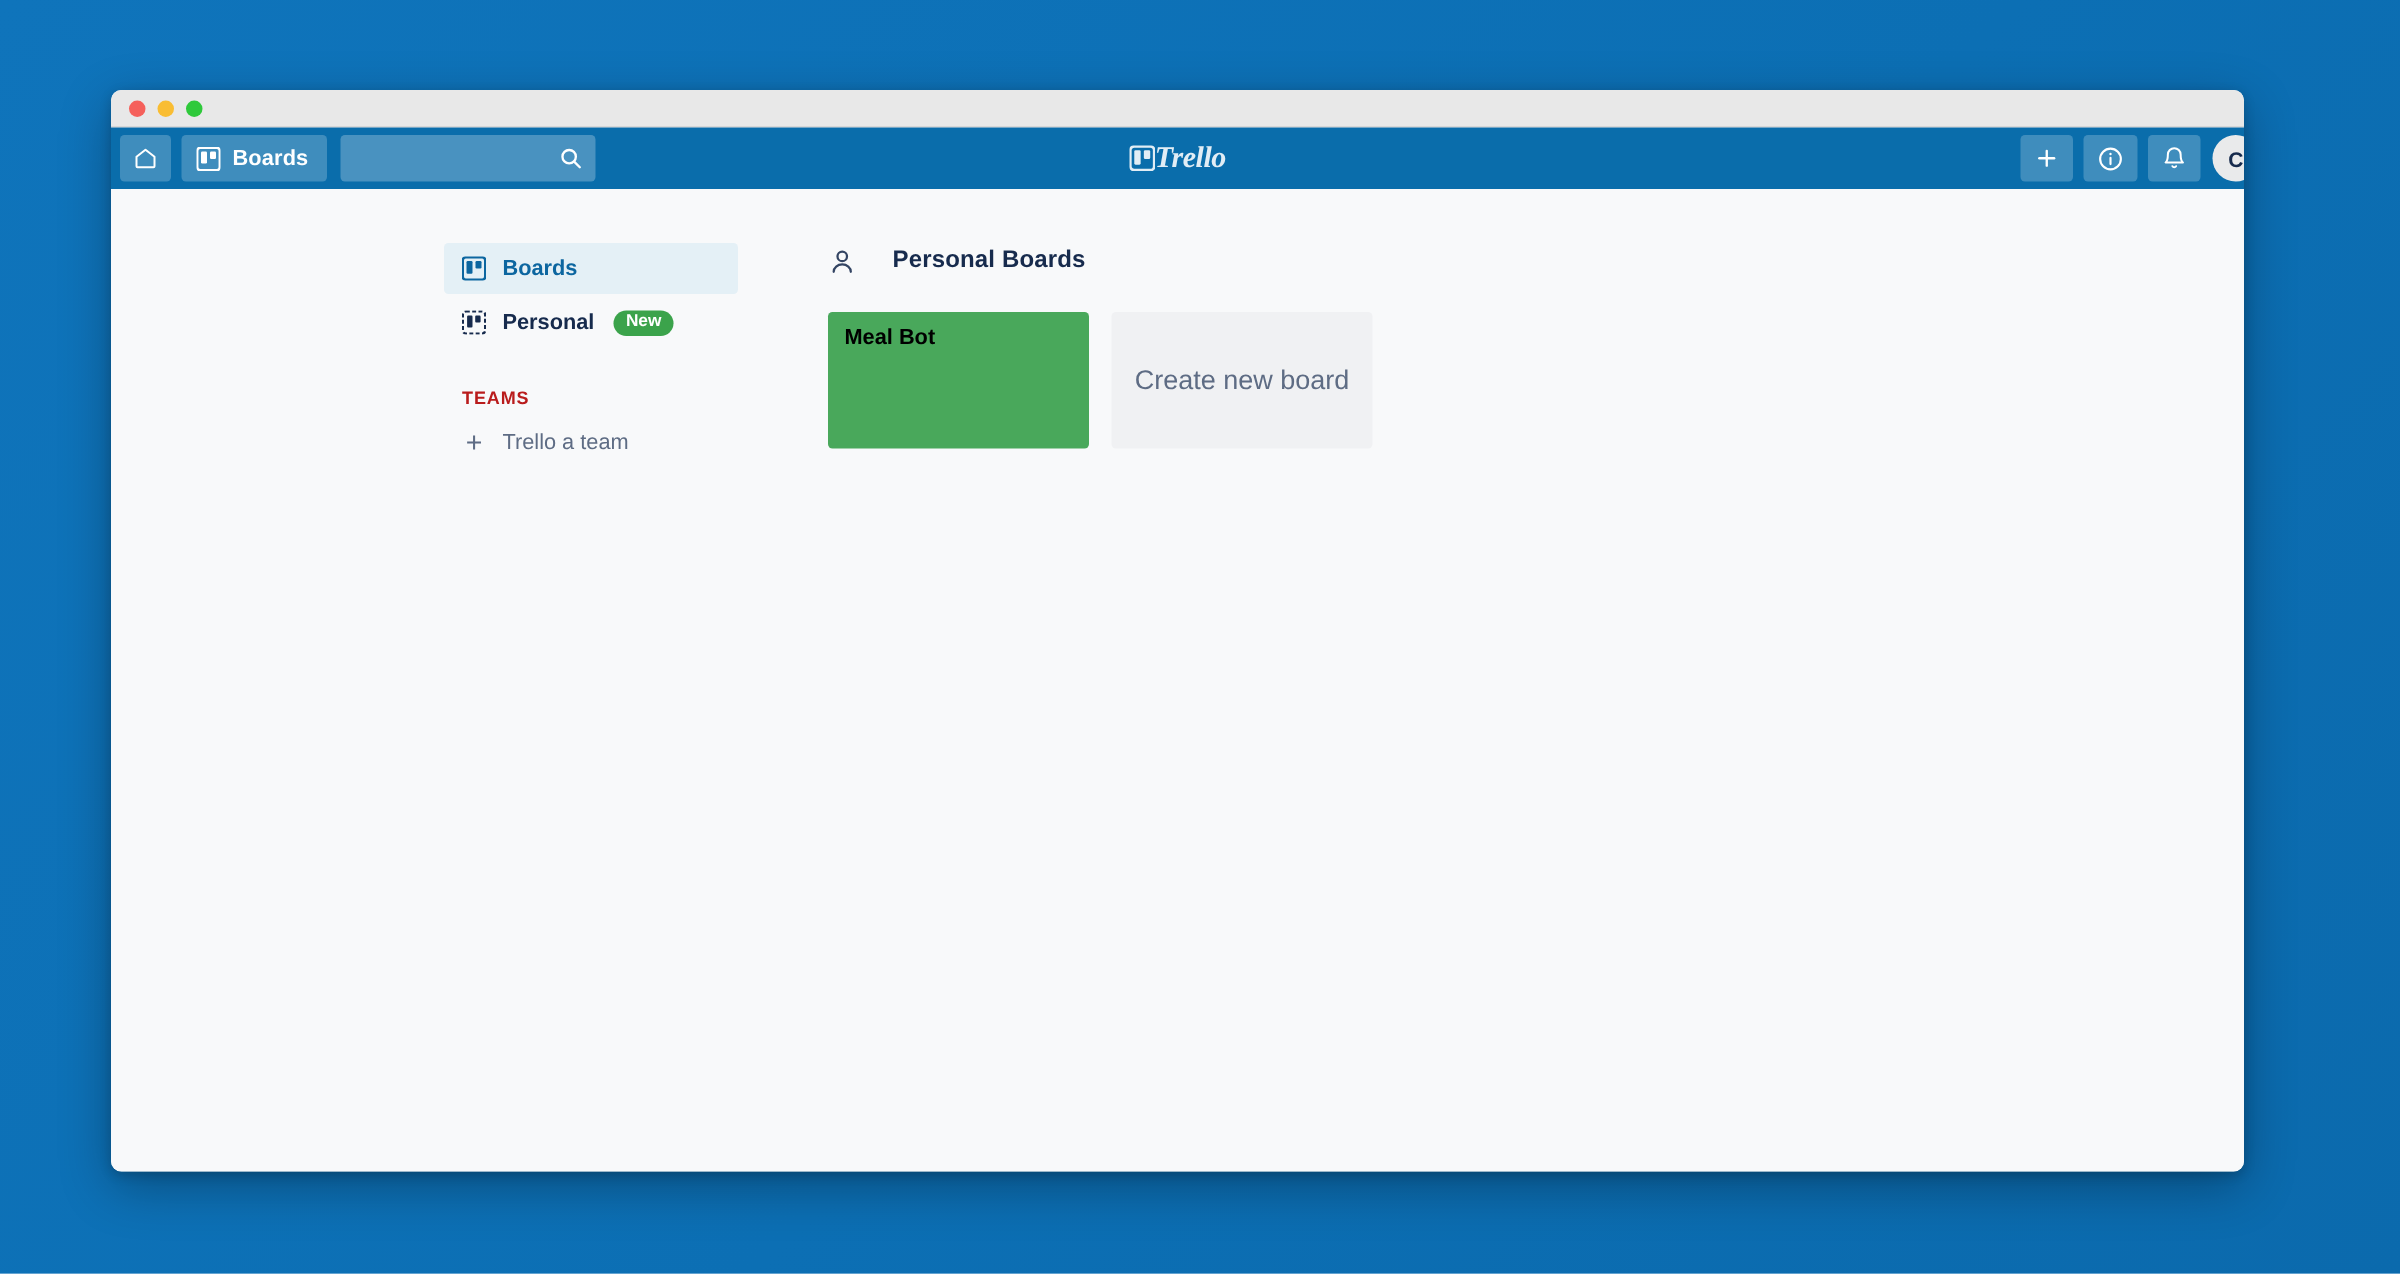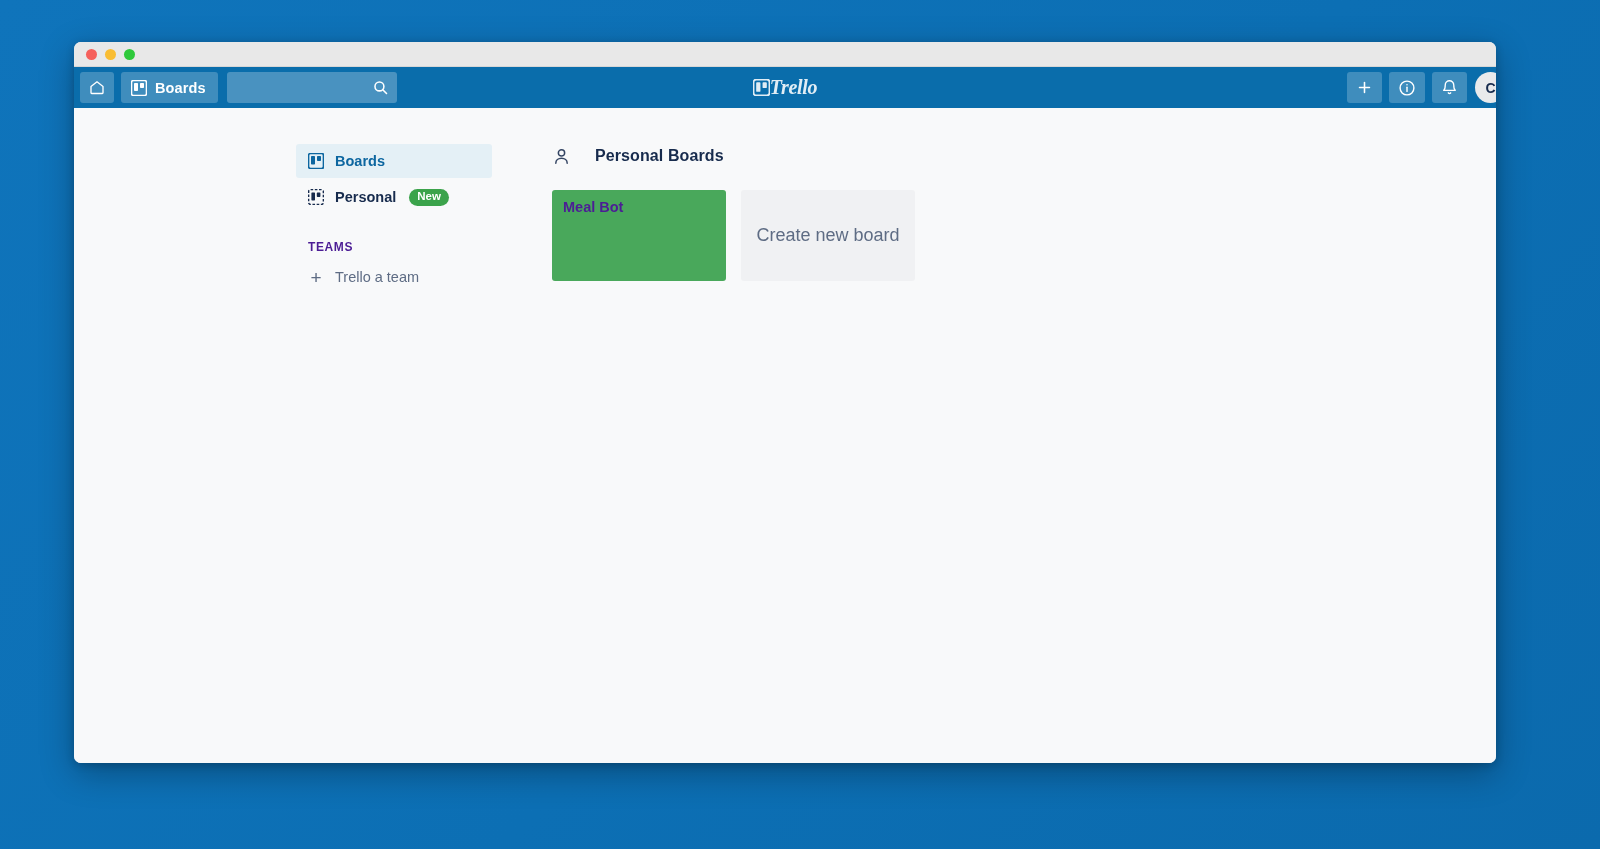--- a/index.html
+++ b/index.html
@@ -20,21 +20,21 @@
     position: relative;
     width: 1600px;
     height: 849px;
     background: linear-gradient(135deg, #0f74bb 0%, #0c6fb4 55%, #0b6aad 100%);
   }
 
   
   .window {
     position: absolute;
     left: 74px;
-    top: 42px;
+    top: 60px;
     width: 1422px;
     height: 721px;
     border-radius: 7px;
     overflow: hidden;
     background: #f7f9fa;
     box-shadow: 0 10px 34px rgba(0,0,0,0.30), 0 2px 8px rgba(0,0,0,0.18);
   }
 
   .titlebar {
     height: 25px;
@@ -205,21 +205,21 @@
     font-weight: bold;
     border-radius: 10px;
     padding: 2.5px 8px 3px;
     line-height: 1;
     margin-left: 2px;
   }
 
   .teams-head {
     font-size: 12px;
     font-weight: bold;
-    color: #4c1d95;
+    color: #b91c1c;
     letter-spacing: 0.6px;
     padding: 0 12px;
     margin-top: 26px;
     margin-bottom: 8px;
   }
 
   .create-team {
     display: flex;
     align-items: center;
     gap: 11px;
@@ -267,21 +267,21 @@
   .board-tile {
     width: 174px;
     height: 91px;
     border-radius: 3px;
     padding: 9px 11px;
     cursor: pointer;
     position: relative;
   }
   .board-tile.colored { background: #49a85b; }
   .board-title {
-    color: #4c1d95;
+    color: #000000;
     font-size: 14.5px;
     font-weight: bold;
     line-height: 1.2;
   }
 
   .board-tile.create {
     background: #f0f1f3;
     display: flex;
     align-items: center;
     justify-content: center;

